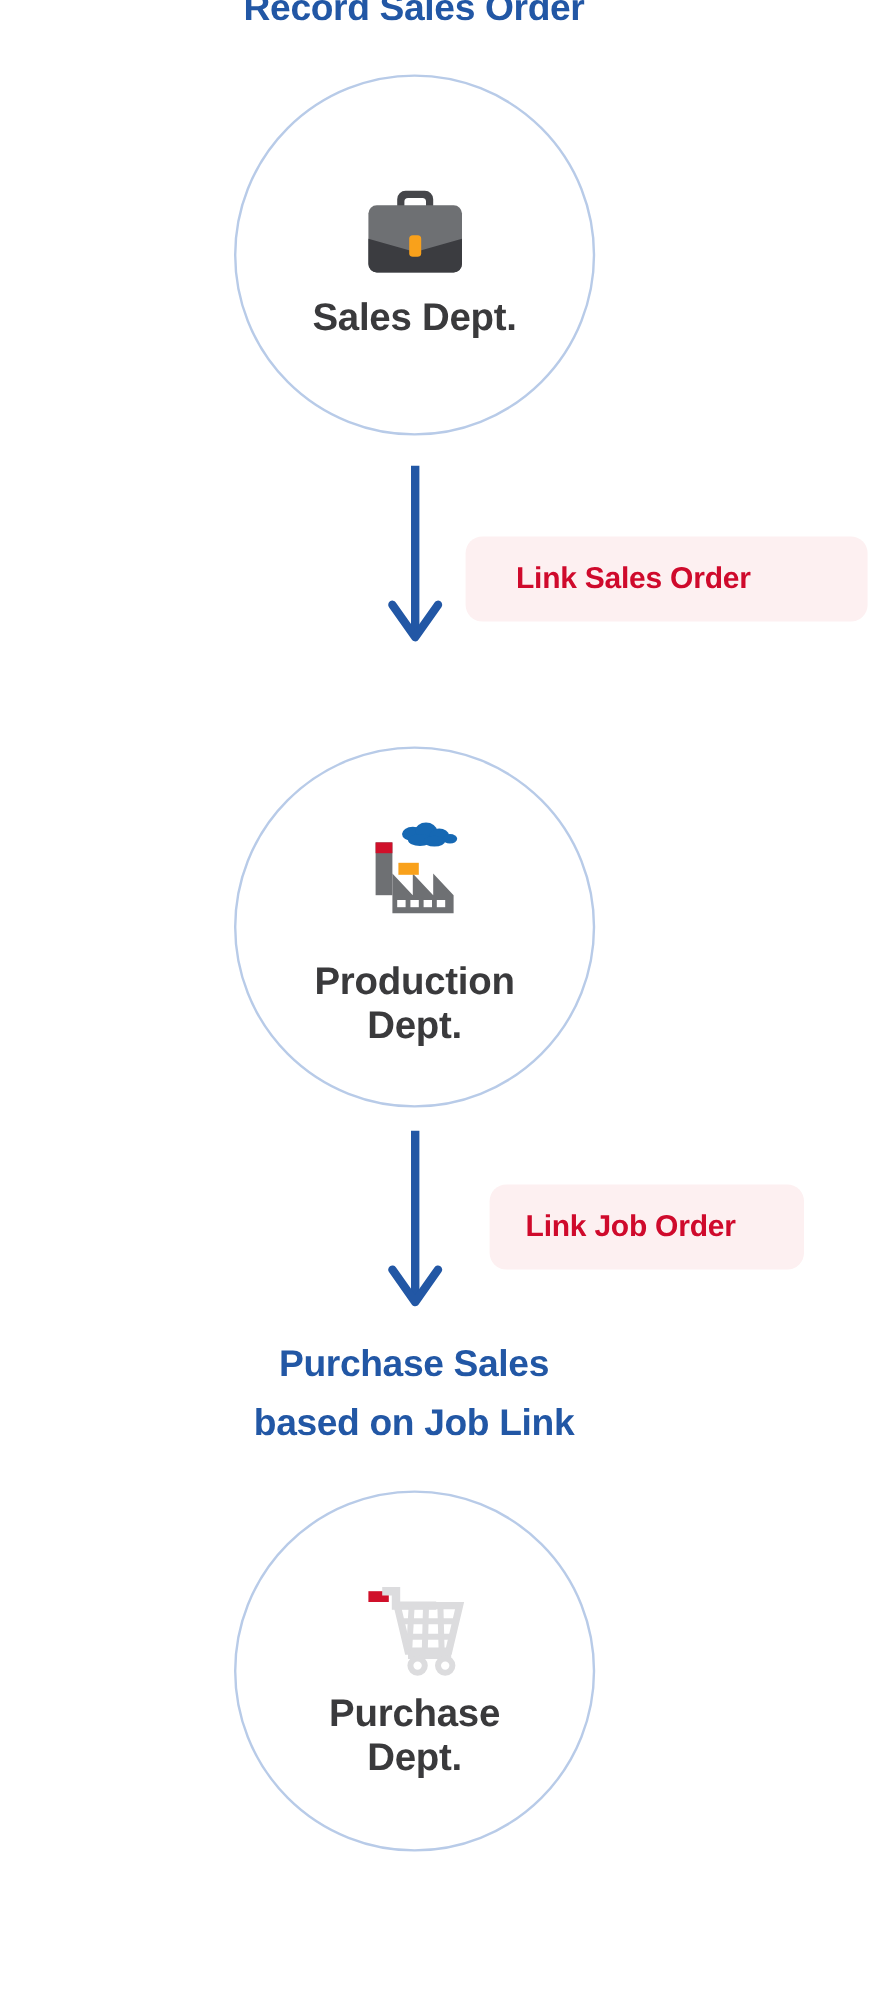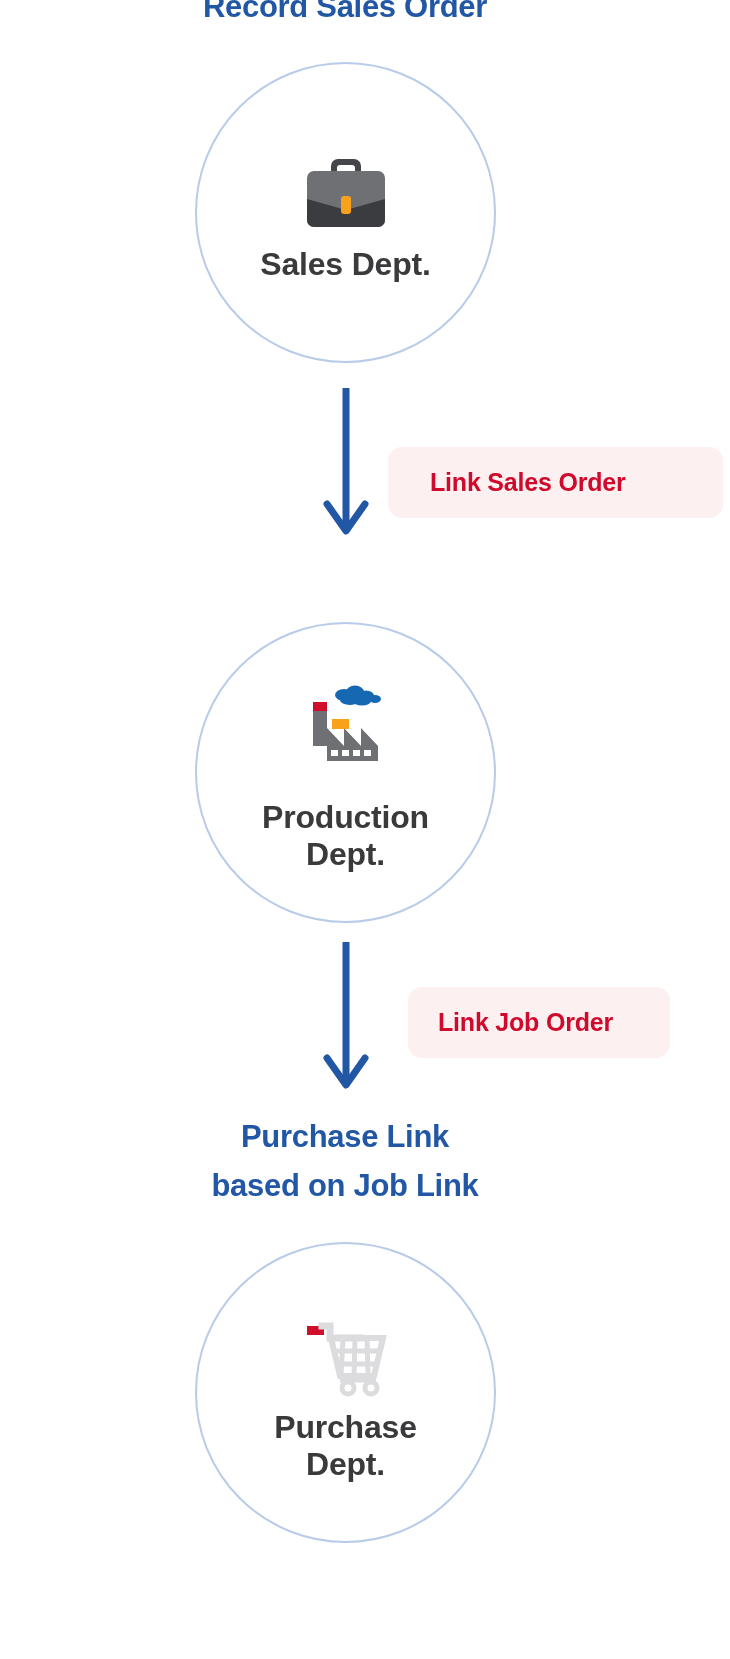--- a/index.html
+++ b/index.html
@@ -177,21 +177,21 @@
   <svg class="connector" id="connector-2" viewBox="0 0 60 148">
     <line x1="30" y1="0" x2="30" y2="138" stroke="#2257a5" stroke-width="7" stroke-linecap="butt"></line>
     <path d="M11 116 L30 143 L49 116" fill="none" stroke="#2257a5" stroke-width="7" stroke-linecap="round" stroke-linejoin="round"></path>
   </svg>
 
   <div class="link-badge" id="badge-2">
     <span>Link Job Order</span>
   </div>
 
   <div class="stage-title" id="title-3">
-    <div>Purchase Link</div>
+    <div>Purchase Sales</div>
     <div>based on Job Link</div>
   </div>
 
   <div class="node" id="node-3">
     <svg class="node-icon" viewBox="0 0 96 96">
 
       <rect x="9" y="23" width="17" height="9" fill="#d0102a"></rect>
 
       <path d="M24 23 h8 v12 h30" fill="none" stroke="#dcdcde" stroke-width="7" stroke-linecap="square" stroke-linejoin="miter"></path>
 

